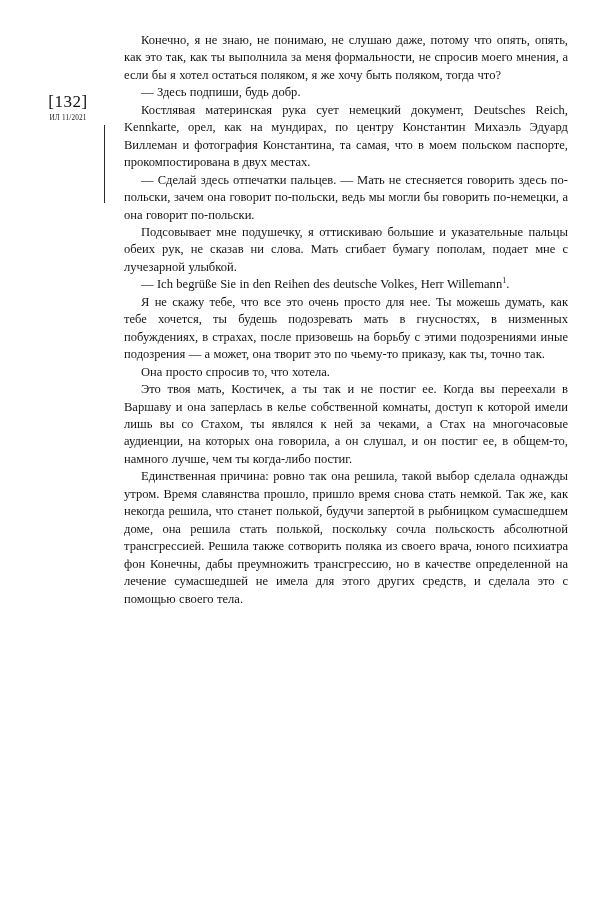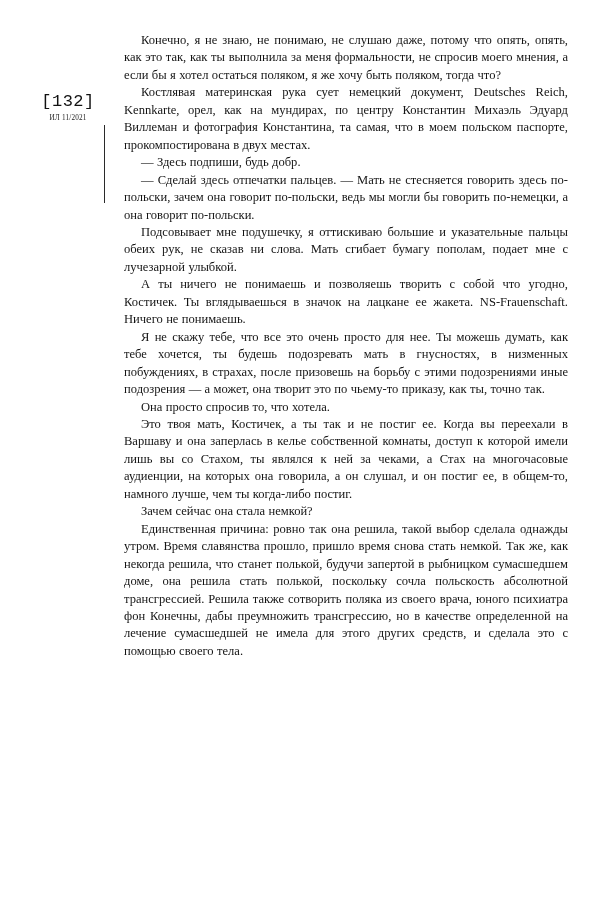--- a/index.html
+++ b/index.html
@@ -23,21 +23,21 @@
 
   
   .folio {
     position: absolute;
     left: 30px;
     top: 92px;
     width: 76px;
     text-align: center;
   }
   .folio-number {
-    font-family: Liberation Mono, monospace;
+    font-family: Liberation Serif, serif;
     font-size: 17px;
     line-height: 20px;
     letter-spacing: 0.5px;
     color: #111111;
     white-space: nowrap;
   }
   .folio-issue {
     margin-top: 2px;
     font-family: "Liberation Serif", "DejaVu Serif", serif;
     font-size: 7.2px;
@@ -105,26 +105,25 @@
 
   <div class="folio">
     <div class="folio-number">[132]</div>
     <div class="folio-issue">ИЛ 11/2021</div>
   </div>
 
   <div class="folio-rule"></div>
 
   <div class="textcol">
     <p class="body">Конечно, я не знаю, не понимаю, не слушаю даже, потому что опять, опять, как это так, как ты выполнила за меня формальности, не спросив моего мнения, а если бы я хотел остаться поляком, я же хочу быть поляком, тогда что?</p>
+    <p class="body dash">— Здесь подпиши, будь добр.</p>
     <p class="body">Костлявая материнская рука сует немецкий документ, Deutsches Reich, Kennkarte, орел, как на мундирах, по центру Константин Михаэль Эдуард Виллеман и фотография Константина, та самая, что в моем польском паспорте, прокомпостирована в двух местах.</p>
-    <p class="body dash">— Здесь подпиши, будь добр.</p>
     <p class="body dash">— Сделай здесь отпечатки пальцев. — Мать не стесняется говорить здесь по-польски, зачем она говорит по-польски, ведь мы могли бы говорить по-немецки, а она говорит по-польски.</p>
     <p class="body">Подсовывает мне подушечку, я оттискиваю большие и указательные пальцы обеих рук, не сказав ни слова. Мать сгибает бумагу пополам, подает мне с лучезарной улыбкой.</p>
-    <p class="body">А ты ничего не понимаешь и позволяешь творить с собой что угодно, Костичек. Ты вглядываешься в значок на лацкане ее жакета. NS-Frauenschaft. Ничего не понимаешь.</p>
+    <p class="body dash"><span>— Ich begrüße Sie in den Reihen des deutsche Volkes, Herr Willemann</span><sup class="fn">1</sup><span>.</span></p>
     <p class="body">Я не скажу тебе, что все это очень просто для нее. Ты можешь думать, как тебе хочется, ты будешь подозревать мать в гнусностях, в низменных побуждениях, в страхах, после призовешь на борьбу с этими подозрениями иные подозрения — а может, она творит это по чьему-то приказу, как ты, точно так.</p>
     <p class="body">Она просто спросив то, что хотела.</p>
     <p class="body">Это твоя мать, Костичек, а ты так и не постиг ее. Когда вы переехали в Варшаву и она заперлась в келье собственной комнаты, доступ к которой имели лишь вы со Стахом, ты являлся к ней за чеками, а Стах на многочасовые аудиенции, на которых она говорила, а он слушал, и он постиг ее, в общем-то, намного лучше, чем ты когда-либо постиг.</p>
-    <p class="body">Зачем сейчас она стала немкой?</p>
     <p class="body">Единственная причина: ровно так она решила, такой выбор сделала однажды утром. Время славянства прошло, пришло время снова стать немкой. Так же, как некогда решила, что станет полькой, будучи запертой в рыбницком сумасшедшем доме, она решила стать полькой, поскольку сочла польскость абсолютной трансгрессией. Решила также сотворить поляка из своего врача, юного психиатра фон Конечны, дабы преумножить трансгрессию, но в качестве определенной на лечение сумасшедшей не имела для этого других средств, и сделала это с помощью своего тела.</p>
   </div>
 
 
 </div>
 
 </body></html>

